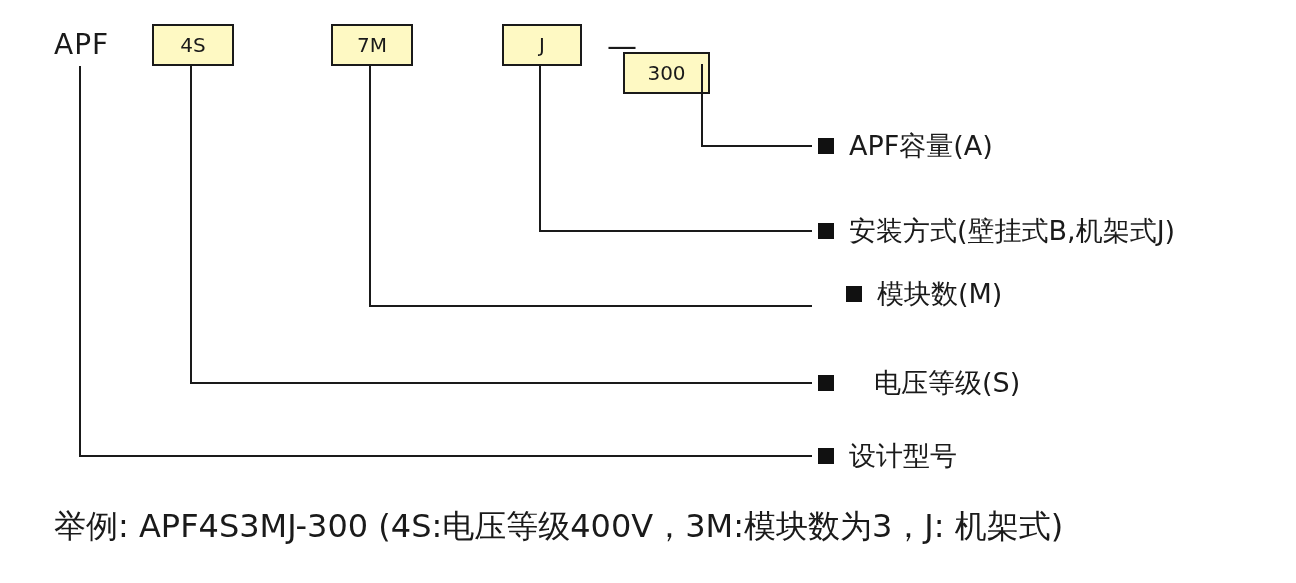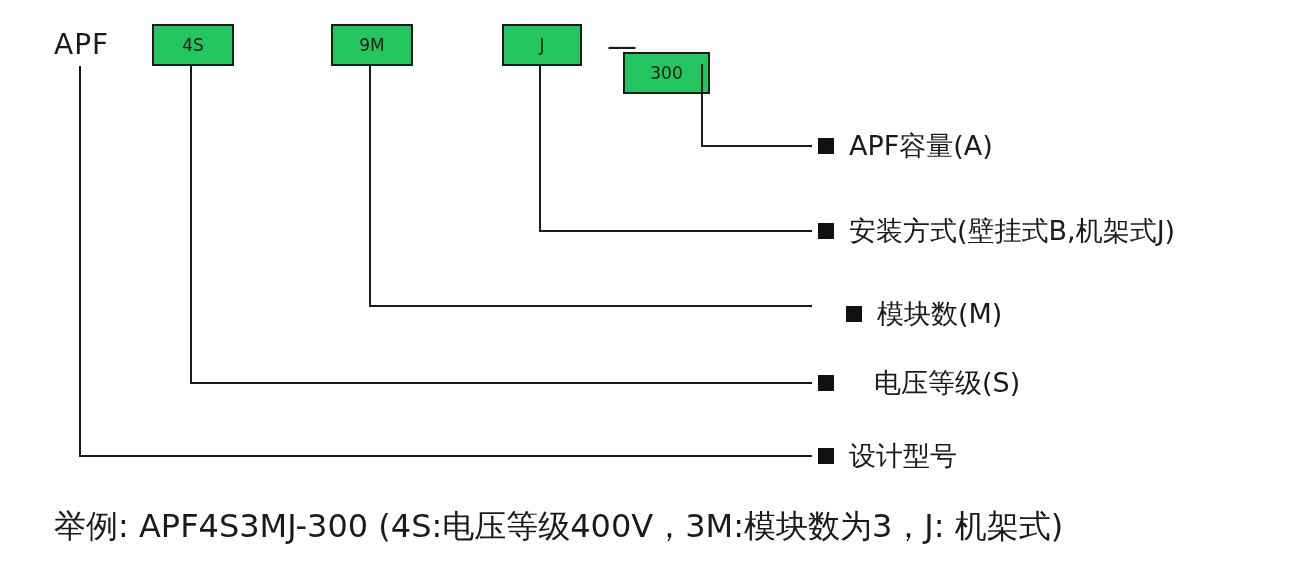--- a/index.html
+++ b/index.html
@@ -26,22 +26,22 @@
   }
   .code-box {
     position: absolute;
     top: 24px;
     height: 38px;
     border: 2px solid #1a1a1a;
     box-sizing: content-box;
     display: flex;
     align-items: center;
     justify-content: center;
-    font-size: 17px;
-    background: #22c55e;
+    font-size: 20px;
+    background: #fef9c3;
   }
   .box-voltage  { left: 152px; width: 78px; }
   .box-modules  { left: 331px; width: 78px; }
   .box-mounting { left: 502px; width: 76px; }
   .box-capacity { left: 623px; width: 83px; margin-top: 28px; }
   .separator {
     position: absolute;
     left: 592px;
     top: 27px;
     width: 60px;
@@ -62,21 +62,21 @@
     left: 818px;
     height: 32px;
     display: flex;
     align-items: center;
     gap: 15px;
     font-size: 27px;
     white-space: nowrap;
   }
   .callout-1 { top: 130px; }
   .callout-2 { top: 215px; }
-  .callout-3 { top: 298px; padding-left: 28px; }
+  .callout-3 { top: 278px; padding-left: 28px; }
   .callout-4 { top: 367px; gap: 40px; }
   .callout-5 { top: 440px; }
   .bullet {
     display: inline-block;
     width: 16px;
     height: 16px;
     background: #111111;
     flex: 0 0 auto;
   }
   .example {
@@ -89,21 +89,21 @@
 </style>
 </head>
 <body>
 
 <div class="canvas">
 
   <div class="prefix">APF</div>
 
   <div class="code-box box-voltage">4S</div>
 
-  <div class="code-box box-modules">9M</div>
+  <div class="code-box box-modules">7M</div>
 
   <div class="code-box box-mounting">J</div>
 
   <div class="code-box box-capacity">300</div>
 
   <div class="separator">—</div>
 
   <svg class="lines" viewBox="0 0 1296 583" xmlns="http://www.w3.org/2000/svg">
     <g stroke="#1a1a1a" stroke-width="2" fill="none">
 

